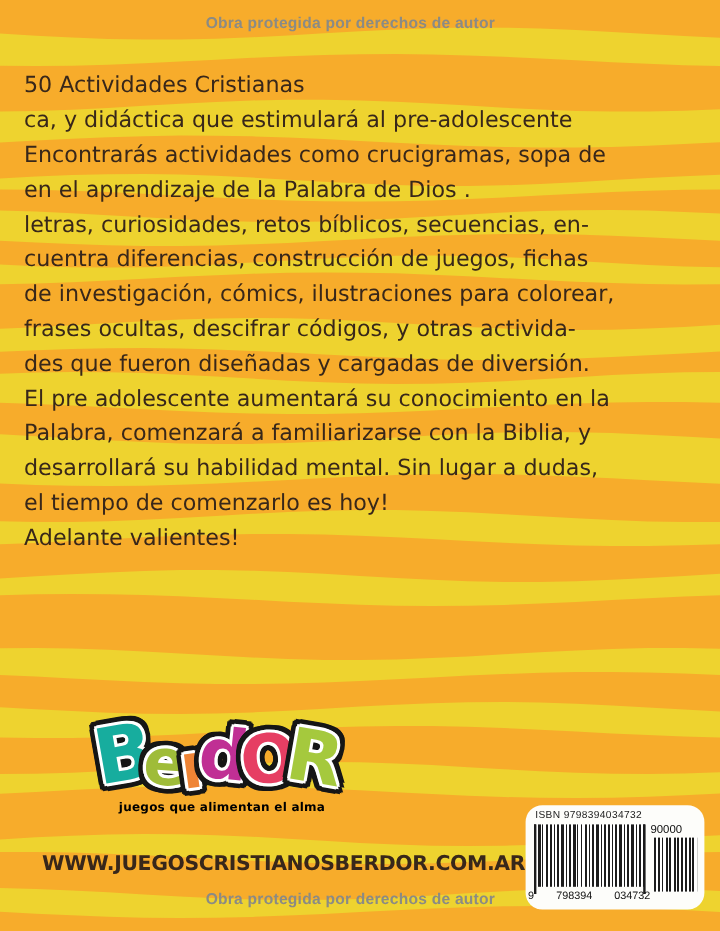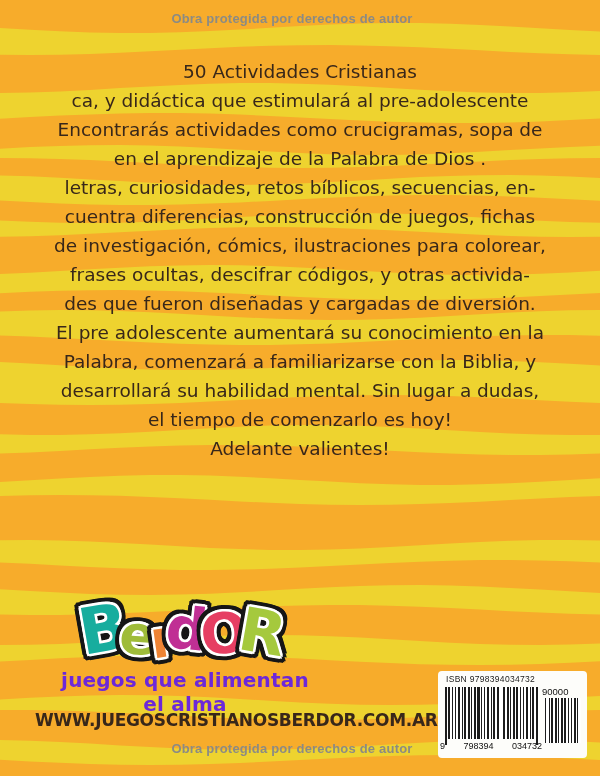--- a/index.html
+++ b/index.html
@@ -12,21 +12,21 @@
   body{width:600px;height:776px;position:relative;overflow:hidden;
        background:var(--orange-bg);font-family:"DejaVu Sans",sans-serif;}
   #stripes{position:absolute;left:0;top:0;width:600px;height:776px;display:block;}
 
   .watermark{position:absolute;left:0;width:520px;text-align:center;
     color:var(--watermark-gray);font-family:"Liberation Sans",sans-serif;
     font-weight:bold;font-size:13px;letter-spacing:.2px;padding-left:32px;}
   .watermark.top{top:11px;}
   .watermark.bottom{top:741px;}
 
-  .description{position:absolute;left:20px;top:57px;width:560px;text-align:center;
+  .description{position:absolute;left:20px;top:57px;width:560px;text-align:left;
     color:var(--text-dark);font-size:18.5px;line-height:29px;}
   .description .line{white-space:nowrap;}
 
   .logo{position:absolute;left:55px;top:584px;width:255px;height:90px;
     display:flex;align-items:center;justify-content:center;}
   .logo-letter{font-weight:bold;line-height:1;margin:0 -4px;display:inline-block;
     text-shadow:
       -2px -2px 0 #fff, 2px -2px 0 #fff, -2px 2px 0 #fff, 2px 2px 0 #fff,
       0 -2.6px 0 #fff, 0 2.6px 0 #fff, -2.6px 0 0 #fff, 2.6px 0 0 #fff,
       -5px -5px 0 #161616, 5px -5px 0 #161616, -5px 5px 0 #161616, 5px 5px 0 #161616,
@@ -34,27 +34,27 @@
       -4px 6px 0 #161616, 4px 6px 0 #161616, -4px -6px 0 #161616, 4px -6px 0 #161616,
       6px 4px 0 #161616, -6px 4px 0 #161616, 6px -4px 0 #161616, -6px -4px 0 #161616;}
   .lt0{font-size:64px;color:var(--logo-teal);transform:rotate(-10deg);}
   .lt1{font-size:54px;color:var(--logo-green);transform:rotate(4deg) translateY(7px);}
   .lt2{font-size:52px;color:var(--logo-orange);transform:rotate(-8deg) translateY(10px);}
   .lt3{font-size:58px;color:var(--logo-magenta);transform:rotate(6deg);}
   .lt4{font-size:56px;color:var(--logo-pink);transform:rotate(-5deg) translateY(5px);}
   .lt5{font-size:60px;color:var(--logo-lime);transform:rotate(10deg) translateY(3px);}
 
   .tagline{position:absolute;left:60px;top:668px;width:250px;text-align:center;
-    color:#6d28d9;font-size:20px;font-weight:bold;letter-spacing:.2px;}
+    color:#000000;font-size:10px;font-weight:bold;letter-spacing:.2px;}
 
   .website{position:absolute;left:35px;top:710px;width:410px;text-align:left;
     color:var(--text-dark);font-weight:bold;font-size:17px;letter-spacing:-.3px;}
 
   .barcode-box{position:absolute;left:438px;top:671px;width:149px;height:87px;
-    background:var(--barcode-bg);border-radius:4px;}
+    background:var(--barcode-bg);border-radius:14px;}
   .isbn-text{position:absolute;top:3px;left:8px;font-size:8.5px;color:#222;
     font-family:"Liberation Sans",sans-serif;letter-spacing:.3px;}
   .ean-bars{position:absolute;left:7px;top:16px;width:93px;height:52px;
     background:repeating-linear-gradient(90deg,
       var(--barcode-ink) 0 1.6px,#fff 1.6px 3.3px,
       var(--barcode-ink) 3.3px 5.5px,#fff 5.5px 7px,
       var(--barcode-ink) 7px 7.9px,#fff 7.9px 9.7px);}
   .ean-bars::before,.ean-bars::after{content:"";position:absolute;top:0;width:2px;
     height:58px;background:var(--barcode-ink);}
   .ean-bars::before{left:0;}

